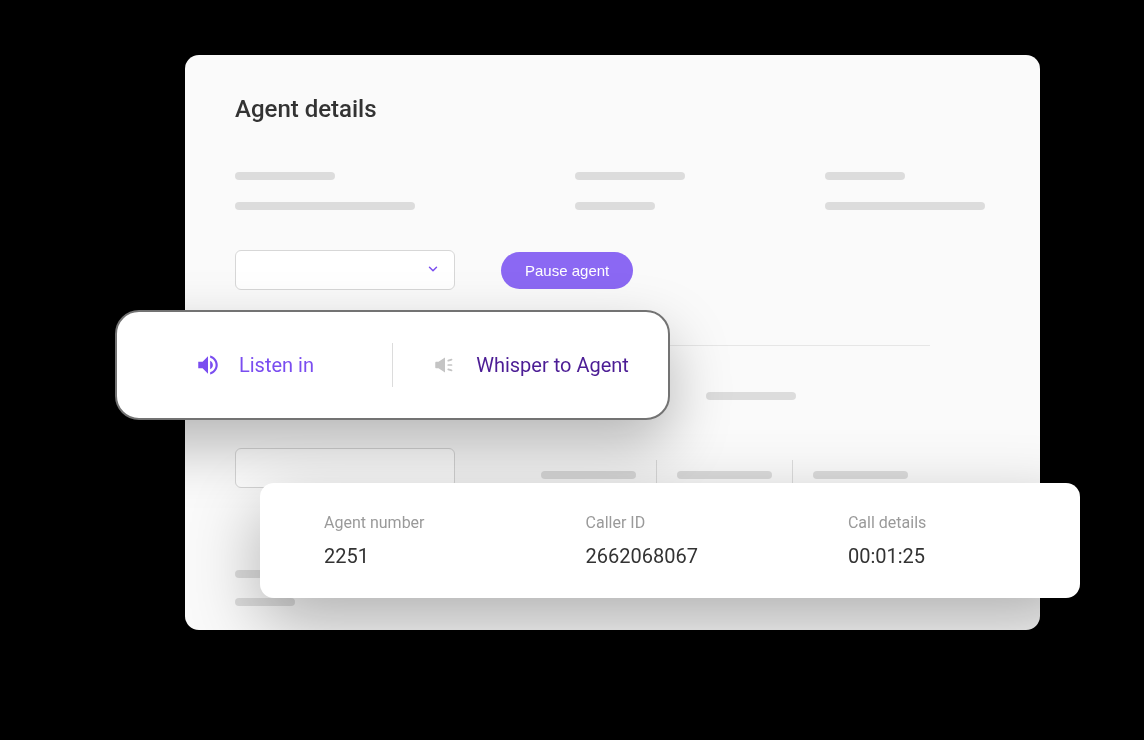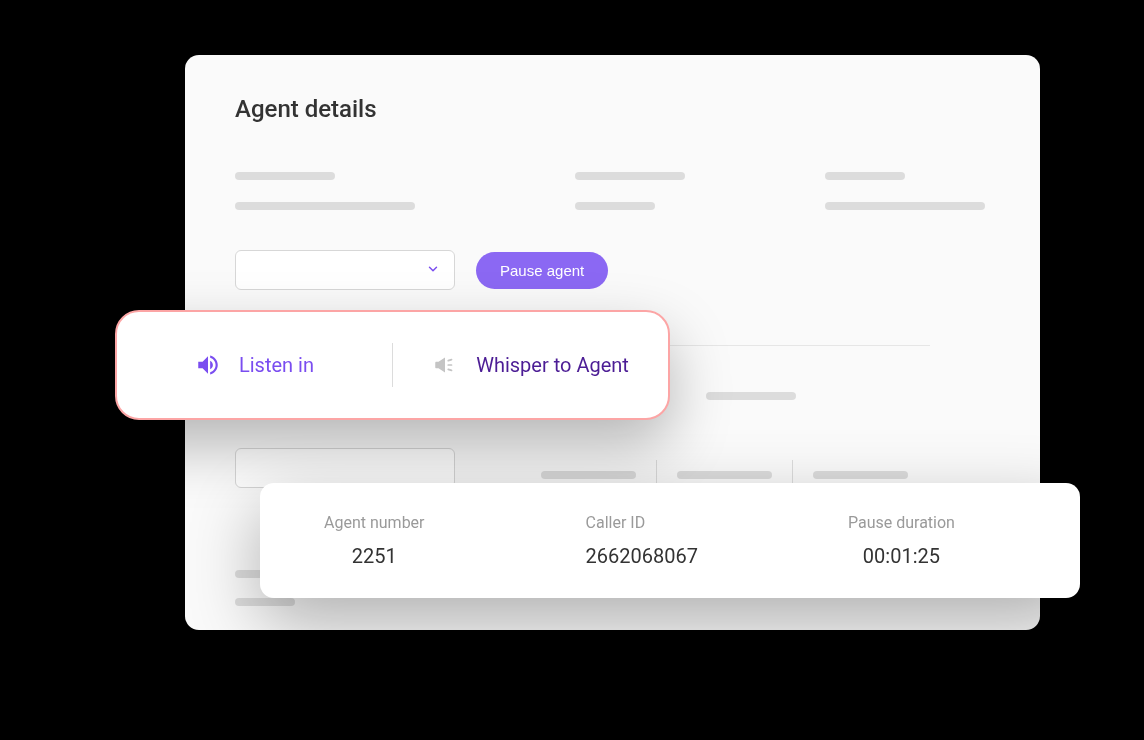--- a/index.html
+++ b/index.html
@@ -35,21 +35,21 @@
   }
   .ph {
     height: 8px;
     background: #dcdcdc;
     border-radius: 4px;
   }
   .stack { display:flex; flex-direction:column; gap:22px; }
   .controls-row {
     display:flex;
     align-items:center;
-    gap:21px;
+    gap:46px;
     margin-top: 40px;
   }
   .select {
     width: 220px;
     height: 40px;
     border: 1px solid #d7d7d7;
     border-radius: 6px;
     background:#fff;
     display:flex;
     align-items:center;
@@ -113,21 +113,21 @@
   }
 
   
   .action-pill {
     position:absolute;
     left:115px;
     top:310px;
     width:555px;
     height:110px;
     background:#fff;
-    border:2px solid #fca5a5;
+    border:2px solid #737373;
     border-radius:24px;
     box-shadow: 0 25px 60px rgba(0,0,0,0.28);
     display:flex;
     align-items:center;
   }
   .action-item {
     flex:1;
     display:flex;
     align-items:center;
     justify-content:center;
@@ -154,21 +154,21 @@
     background:#fff;
     border-radius:14px;
     box-shadow: 0 25px 70px rgba(0,0,0,0.30);
     display:flex;
     align-items:center;
     padding: 0 64px;
     gap: 120px;
   }
   .info-block { display:flex; flex-direction:column; gap:12px; }
   .info-label { color:#9a9a9a; font-size:16px; }
-  .info-value { color:#333; font-size:20px;text-align:center; }
+  .info-value { color:#333; font-size:20px; }
   .info-block:nth-child(2){ margin-left:41px;}
   .info-block:nth-child(3){ margin-left:30px;}
 </style>
 </head>
 <body>
 
 <div class="main-card">
   <div class="title">Agent details</div>
 
   <div class="row3">
@@ -245,16 +245,16 @@
 <div class="info-card">
   <div class="info-block">
     <div class="info-label">Agent number</div>
     <div class="info-value">2251</div>
   </div>
   <div class="info-block">
     <div class="info-label">Caller ID</div>
     <div class="info-value">2662068067</div>
   </div>
   <div class="info-block">
-    <div class="info-label">Pause duration</div>
+    <div class="info-label">Call details</div>
     <div class="info-value">00:01:25</div>
   </div>
 </div>
 
 </body></html>

